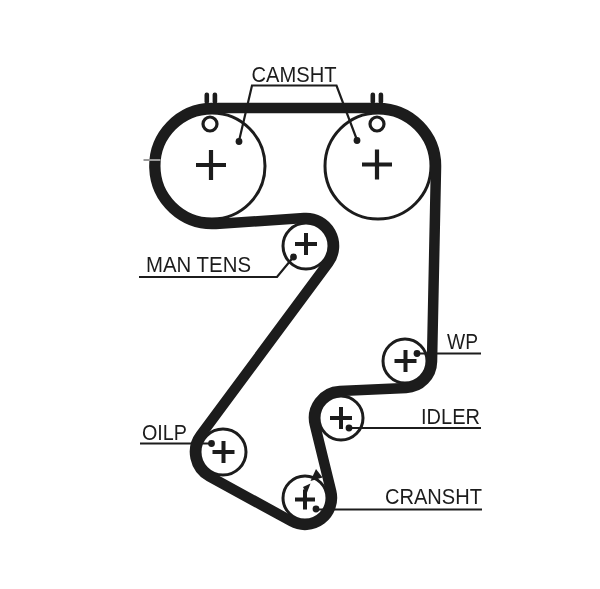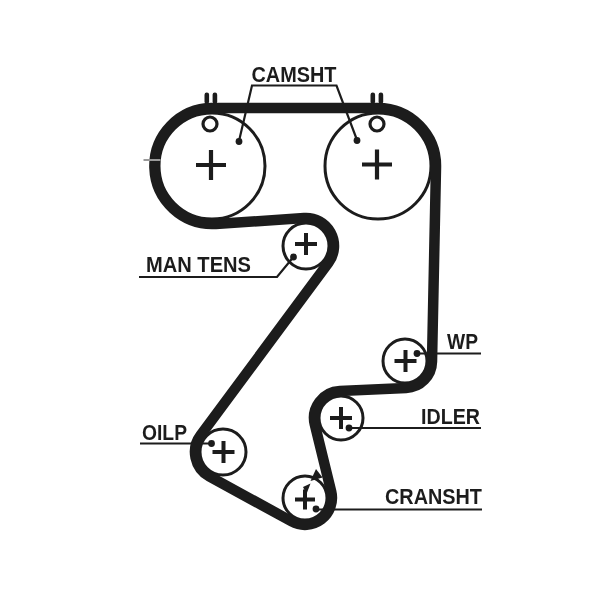--- a/index.html
+++ b/index.html
@@ -6,21 +6,20 @@
     margin: 0;
     padding: 0;
     background: #ffffff;
   }
   #stage {
     position: relative;
     width: 600px;
     height: 589px;
     background: #ffffff;
     overflow: hidden;
-    font-weight: bold;
   }
   svg {
     display: block;
   }
   .diag-text {
     font-family: "Liberation Sans", "DejaVu Sans", sans-serif;
     font-size: 22px;
     fill: #1c1c1c;
   }
 </style>

